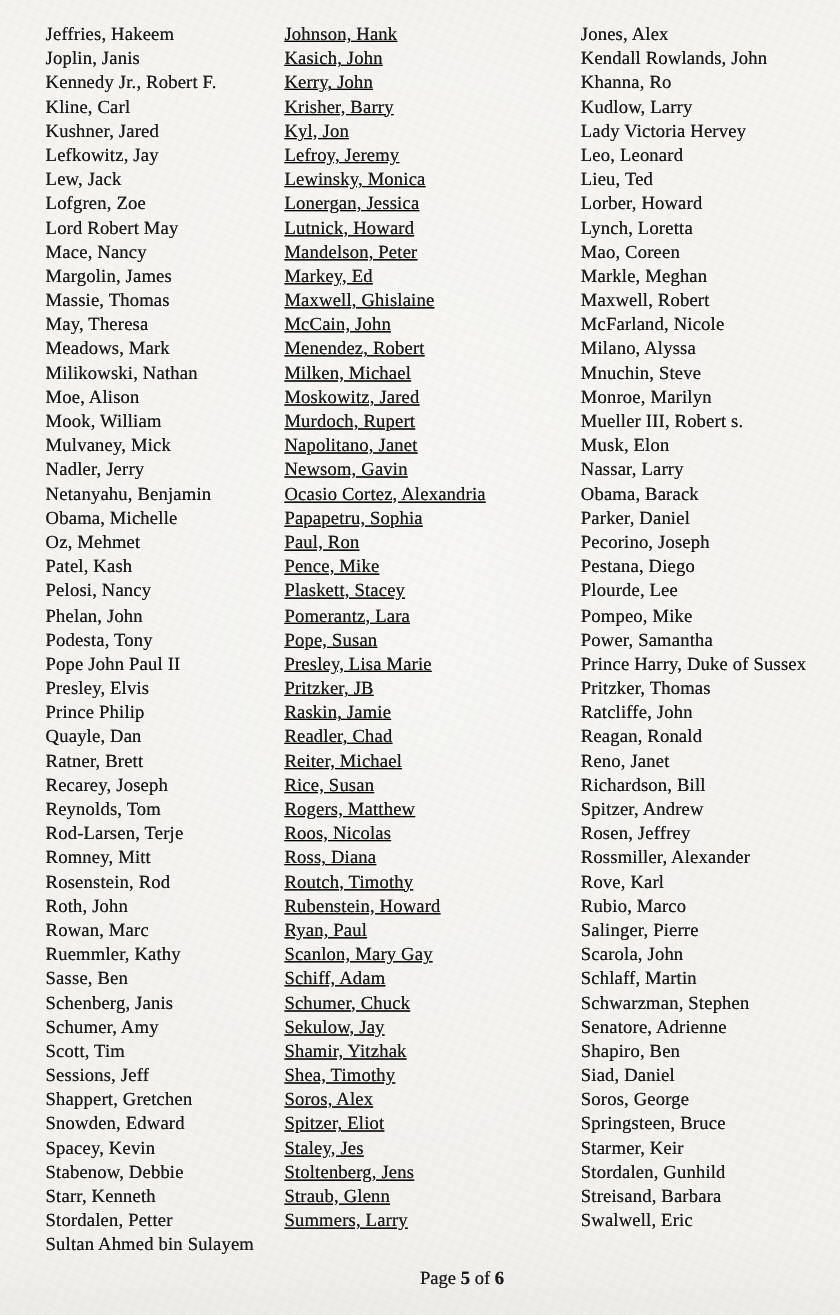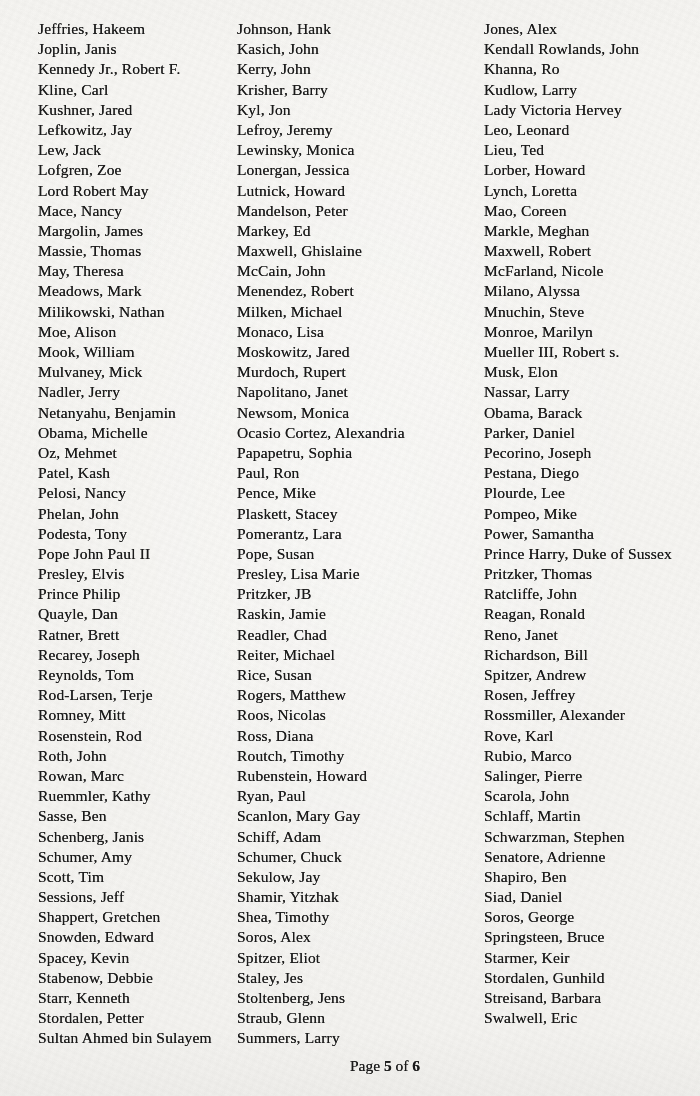--- a/index.html
+++ b/index.html
@@ -29,21 +29,21 @@
     background:
       repeating-linear-gradient(23deg, rgba(160,160,155,0.035) 0px, rgba(160,160,155,0) 3px, rgba(120,120,115,0.03) 6px, rgba(160,160,155,0) 9px),
       repeating-linear-gradient(113deg, rgba(140,140,135,0.03) 0px, rgba(140,140,135,0) 4px, rgba(140,140,135,0.028) 8px);
     pointer-events: none;
   }
   .name-col {
     position: absolute;
     top: 19px;
   }
   .col-1 { left: 38px;  width: 212px; }
-  .col-2 { left: 237px; width: 230px; }
+  .col-2 { left: 237px; width: 230px; text-decoration: underline; }
   .col-3 { left: 484px; width: 222px; }
   .name-row {
     height: 20.2px;
     line-height: 20.2px;
     font-size: 15.5px;
     letter-spacing: 0.15px;
     white-space: nowrap;
     color: #1b1b1b;
     text-shadow: 0 0 0.55px rgba(25,25,25,0.85);
     filter: blur(0.22px);
@@ -133,25 +133,24 @@
     <div class="name-row">Lefroy, Jeremy</div>
     <div class="name-row">Lewinsky, Monica</div>
     <div class="name-row">Lonergan, Jessica</div>
     <div class="name-row">Lutnick, Howard</div>
     <div class="name-row">Mandelson, Peter</div>
     <div class="name-row">Markey, Ed</div>
     <div class="name-row">Maxwell, Ghislaine</div>
     <div class="name-row">McCain, John</div>
     <div class="name-row">Menendez, Robert</div>
     <div class="name-row">Milken, Michael</div>
-    <div class="name-row">Monaco, Lisa</div>
     <div class="name-row">Moskowitz, Jared</div>
     <div class="name-row">Murdoch, Rupert</div>
     <div class="name-row">Napolitano, Janet</div>
-    <div class="name-row">Newsom, Monica</div>
+    <div class="name-row">Newsom, Gavin</div>
     <div class="name-row">Ocasio Cortez, Alexandria</div>
     <div class="name-row">Papapetru, Sophia</div>
     <div class="name-row">Paul, Ron</div>
     <div class="name-row">Pence, Mike</div>
     <div class="name-row">Plaskett, Stacey</div>
     <div class="name-row">Pomerantz, Lara</div>
     <div class="name-row">Pope, Susan</div>
     <div class="name-row">Presley, Lisa Marie</div>
     <div class="name-row">Pritzker, JB</div>
     <div class="name-row">Raskin, Jamie</div>

